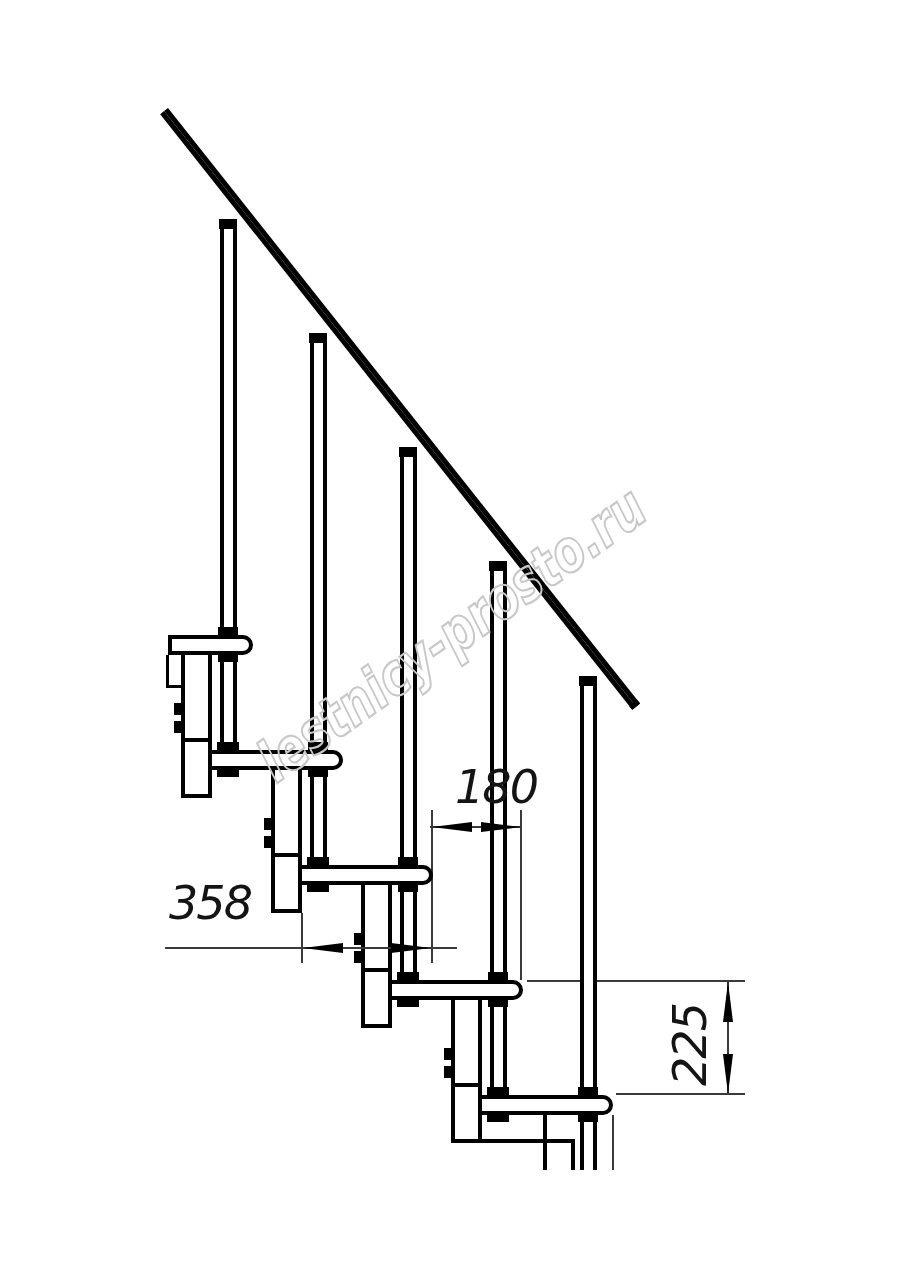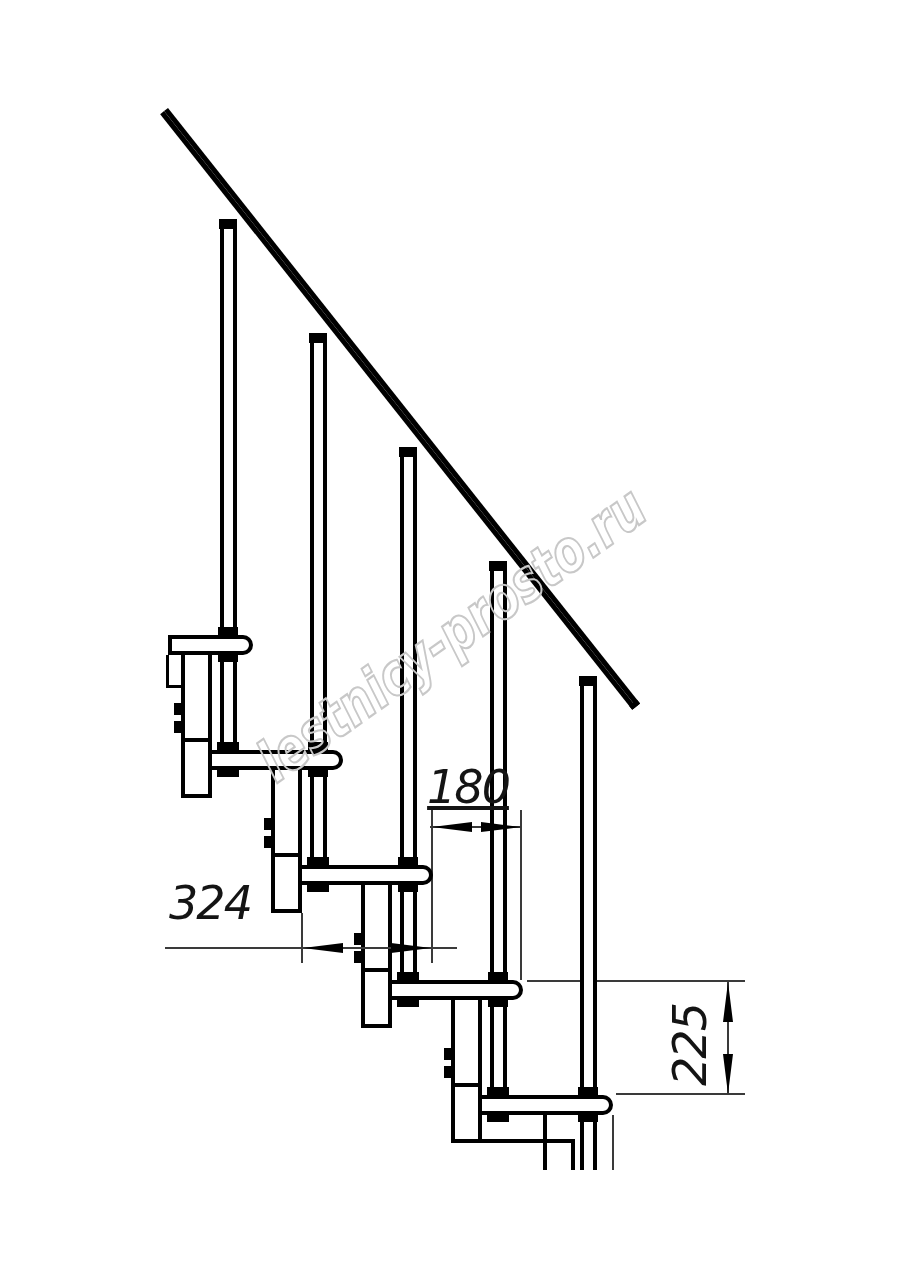--- a/index.html
+++ b/index.html
@@ -116,26 +116,26 @@
   <div class="blk nut" style="left:488px;top:1000px;width:20px;height:7px;"></div>
 
   <div class="blk nut" style="left:487px;top:1087px;width:22px;height:8px;"></div>
   <div class="blk nut" style="left:487px;top:1115px;width:22px;height:7px;"></div>
   <div class="blk nut" style="left:578px;top:1087px;width:20px;height:8px;"></div>
   <div class="blk nut" style="left:578px;top:1115px;width:20px;height:7px;"></div>
 
   <div class="thin dim" style="left:165px;top:947px;width:292px;height:2px;"></div>
   <div class="ar ar-left" style="left:303px;top:943px;"></div>
   <div class="ar ar-right" style="left:391px;top:943px;"></div>
-  <div class="dimtext" style="left:168px;top:880px;">324</div>
+  <div class="dimtext" style="left:168px;top:880px;">358</div>
 
   <div class="thin dim" style="left:430px;top:826px;width:92px;height:2px;"></div>
   <div class="ar ar-left" style="left:432px;top:822px;"></div>
   <div class="ar ar-right" style="left:481px;top:822px;"></div>
-  <div class="dimtext" style="left:426px;top:764px;text-decoration:underline;">180</div>
+  <div class="dimtext" style="left:454px;top:764px;">180</div>
 
   <div class="thin dim" style="left:727px;top:981px;width:2px;height:113px;"></div>
   <div class="ar ar-up" style="left:723px;top:982px;"></div>
   <div class="ar ar-down" style="left:723px;top:1054px;"></div>
   <div class="dimtext dimtext-vert" style="left:648px;top:1022px;">225</div>
 
   <div class="rail"></div>
 
   <svg id="watermark-svg" width="914" height="1280" viewBox="0 0 914 1280">
     <text transform="translate(276,784) rotate(-35.5)" font-family="DejaVu Sans, Liberation Sans, sans-serif" font-size="58" font-style="italic" font-weight="bold" fill="none" stroke="#c8c8c8" stroke-width="2.2" textLength="460" lengthAdjust="spacingAndGlyphs">lestnicy-prosto.ru</text>

